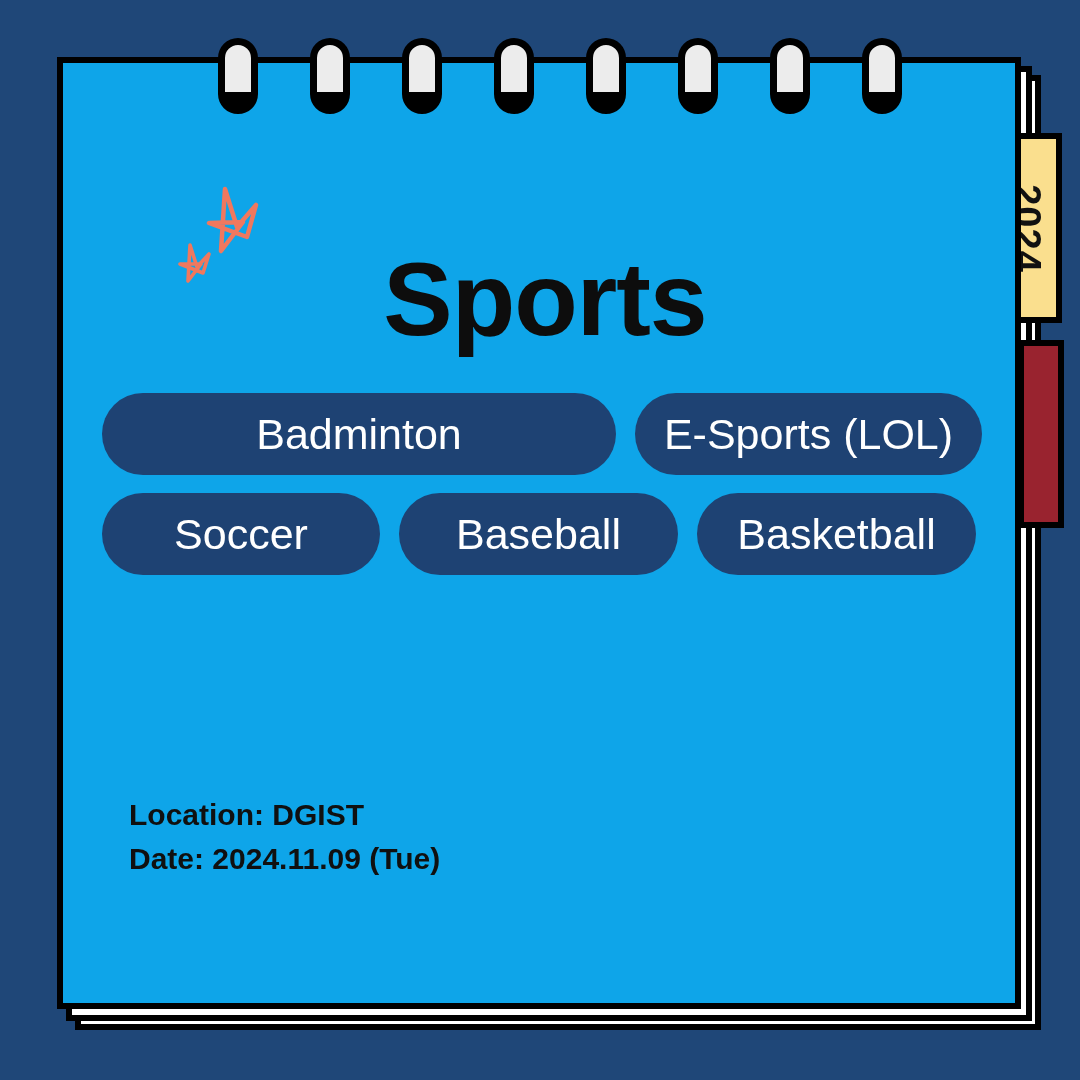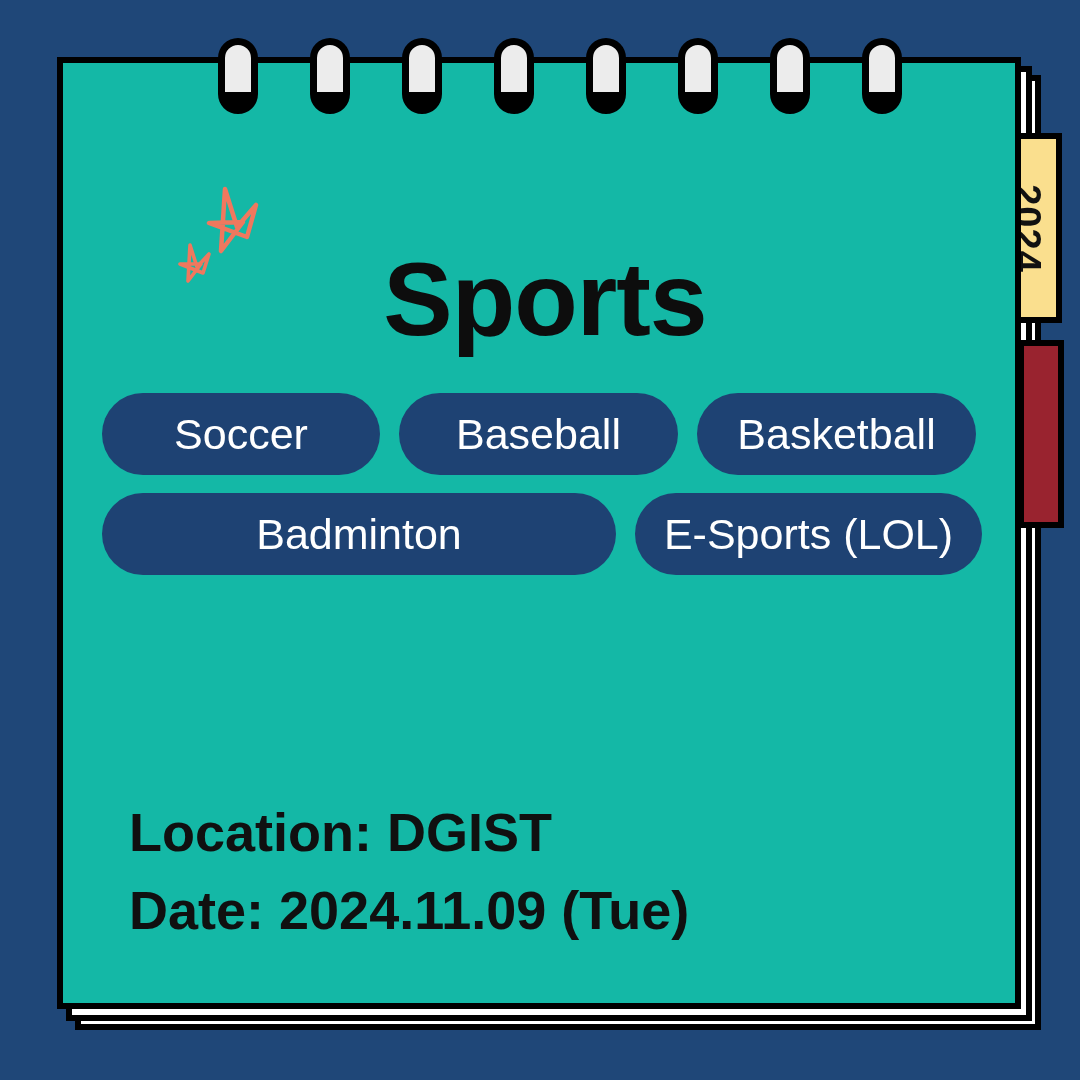--- a/index.html
+++ b/index.html
@@ -76,21 +76,21 @@
     background: #99232f;
   }
 
   
   .page {
     position: absolute;
     left: 57px;
     top: 57px;
     width: 964px;
     height: 952px;
-    background: #14b8a6;
+    background: #0ea5e9;
     border: 6px solid #000000;
     box-sizing: border-box;
     overflow: visible;
   }
 
   
   .rings {
     position: absolute;
     left: 0;
     top: 0;
@@ -165,21 +165,21 @@
   .pill-baseball   { width: 279px; }
   .pill-basketball { width: 279px; }
   .pill-badminton  { width: 514px; }
   .pill-esports    { width: 347px; }
 
   
   .info {
     position: absolute;
     left: 66px;
     top: 730px;
-    font-size: 54px;
+    font-size: 30px;
     font-weight: bold;
     color: #101010;
     line-height: 1.45;
     font-family: "Liberation Sans", sans-serif;
   }
   .info-line { white-space: nowrap; }
 </style>
 </head>
 <body>
 
@@ -201,27 +201,27 @@
           <path d="M66 14 L78 52 L97 30 L88 62 L50 48 L84 47 L62 76 Z"></path>
           <path d="M31 70 L38 92 L50 79 L44 98 L21 89 L42 89 L29 106 Z" stroke-width="3.6"></path>
         </g>
       </svg>
     </div>
 
     <div class="title">Sports</div>
 
     <div class="pill-rows">
       <div class="pill-row">
+        <div class="pill pill-badminton">Badminton</div>
+        <div class="pill pill-esports">E-Sports (LOL)</div>
+      </div>
+      <div class="pill-row">
         <div class="pill pill-soccer">Soccer</div>
         <div class="pill pill-baseball">Baseball</div>
         <div class="pill pill-basketball">Basketball</div>
-      </div>
-      <div class="pill-row">
-        <div class="pill pill-badminton">Badminton</div>
-        <div class="pill pill-esports">E-Sports (LOL)</div>
       </div>
     </div>
 
     <div class="info">
       <div class="info-line">Location: DGIST</div>
       <div class="info-line">Date: 2024.11.09 (Tue)</div>
     </div>
 
   </div>
 

